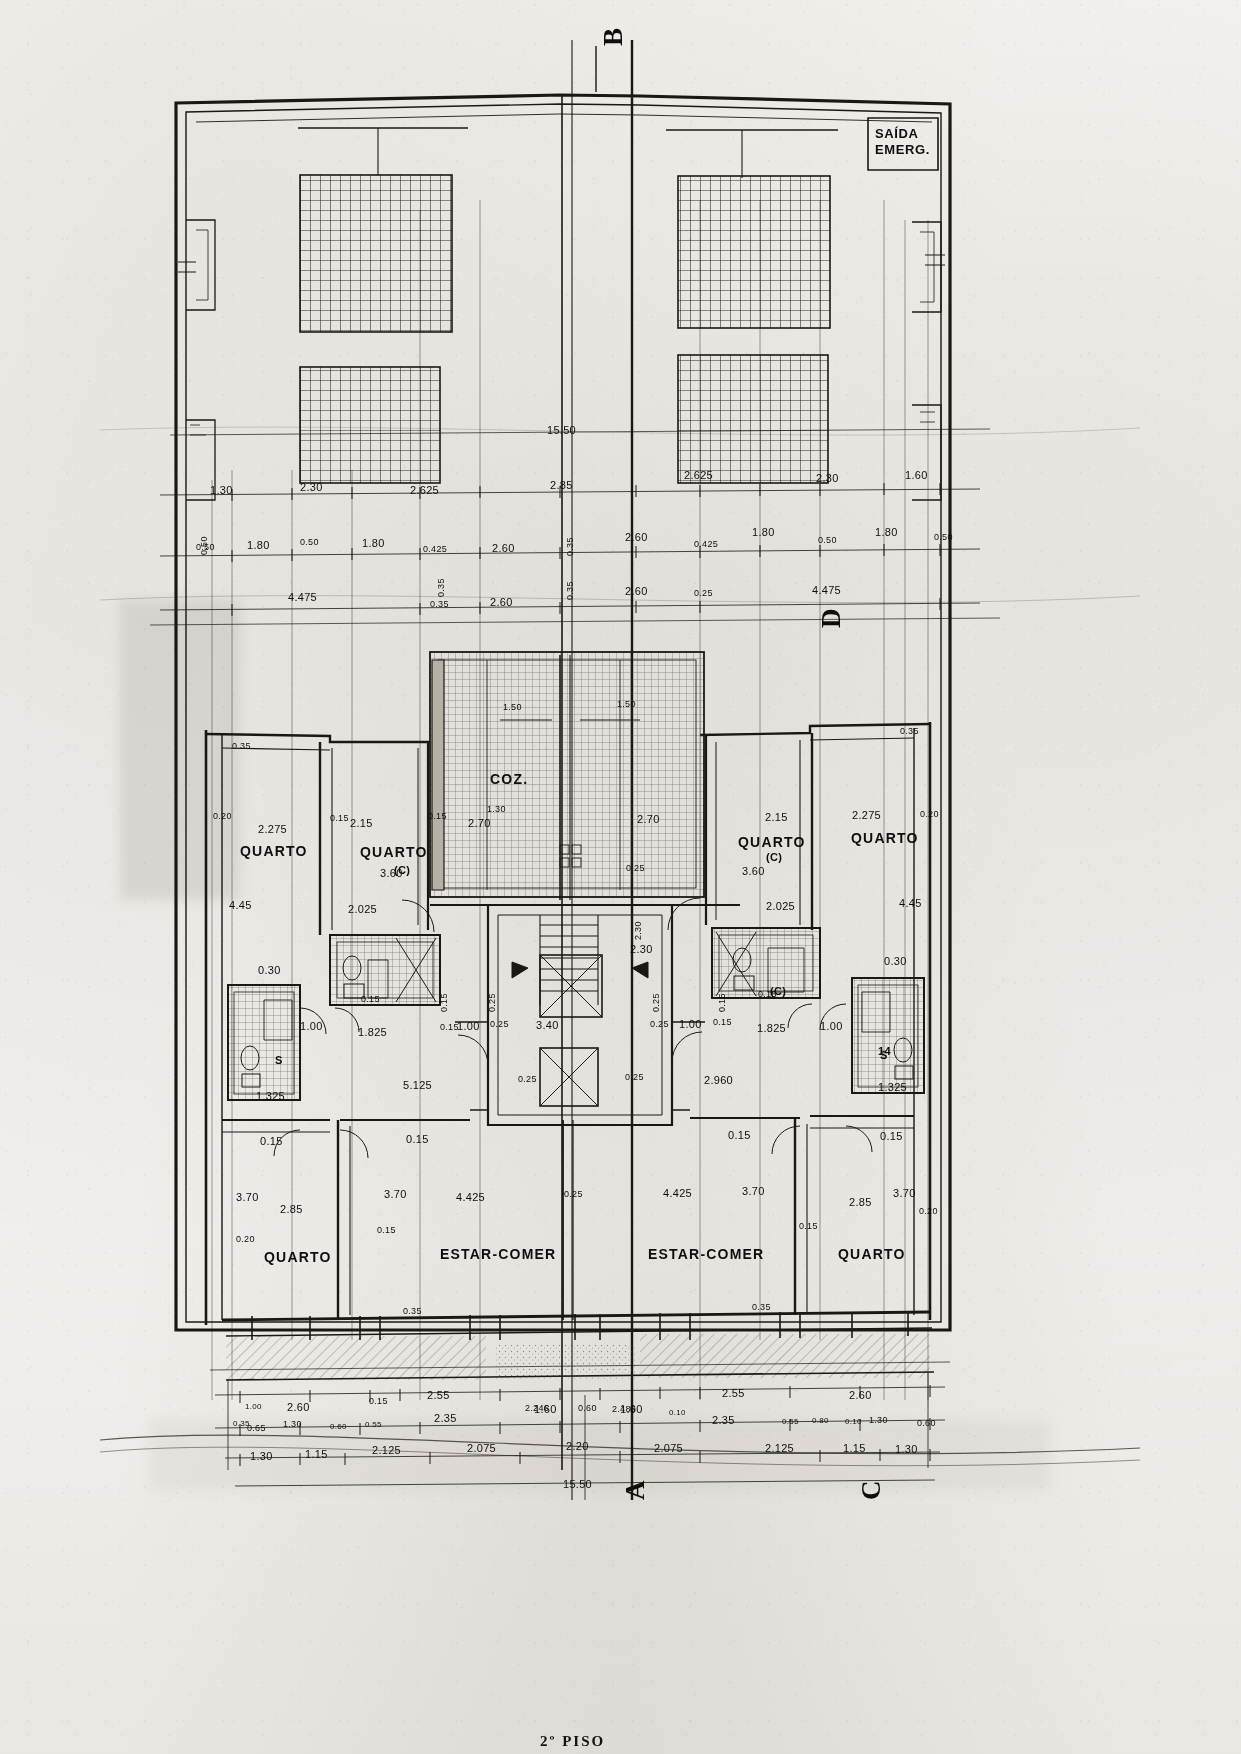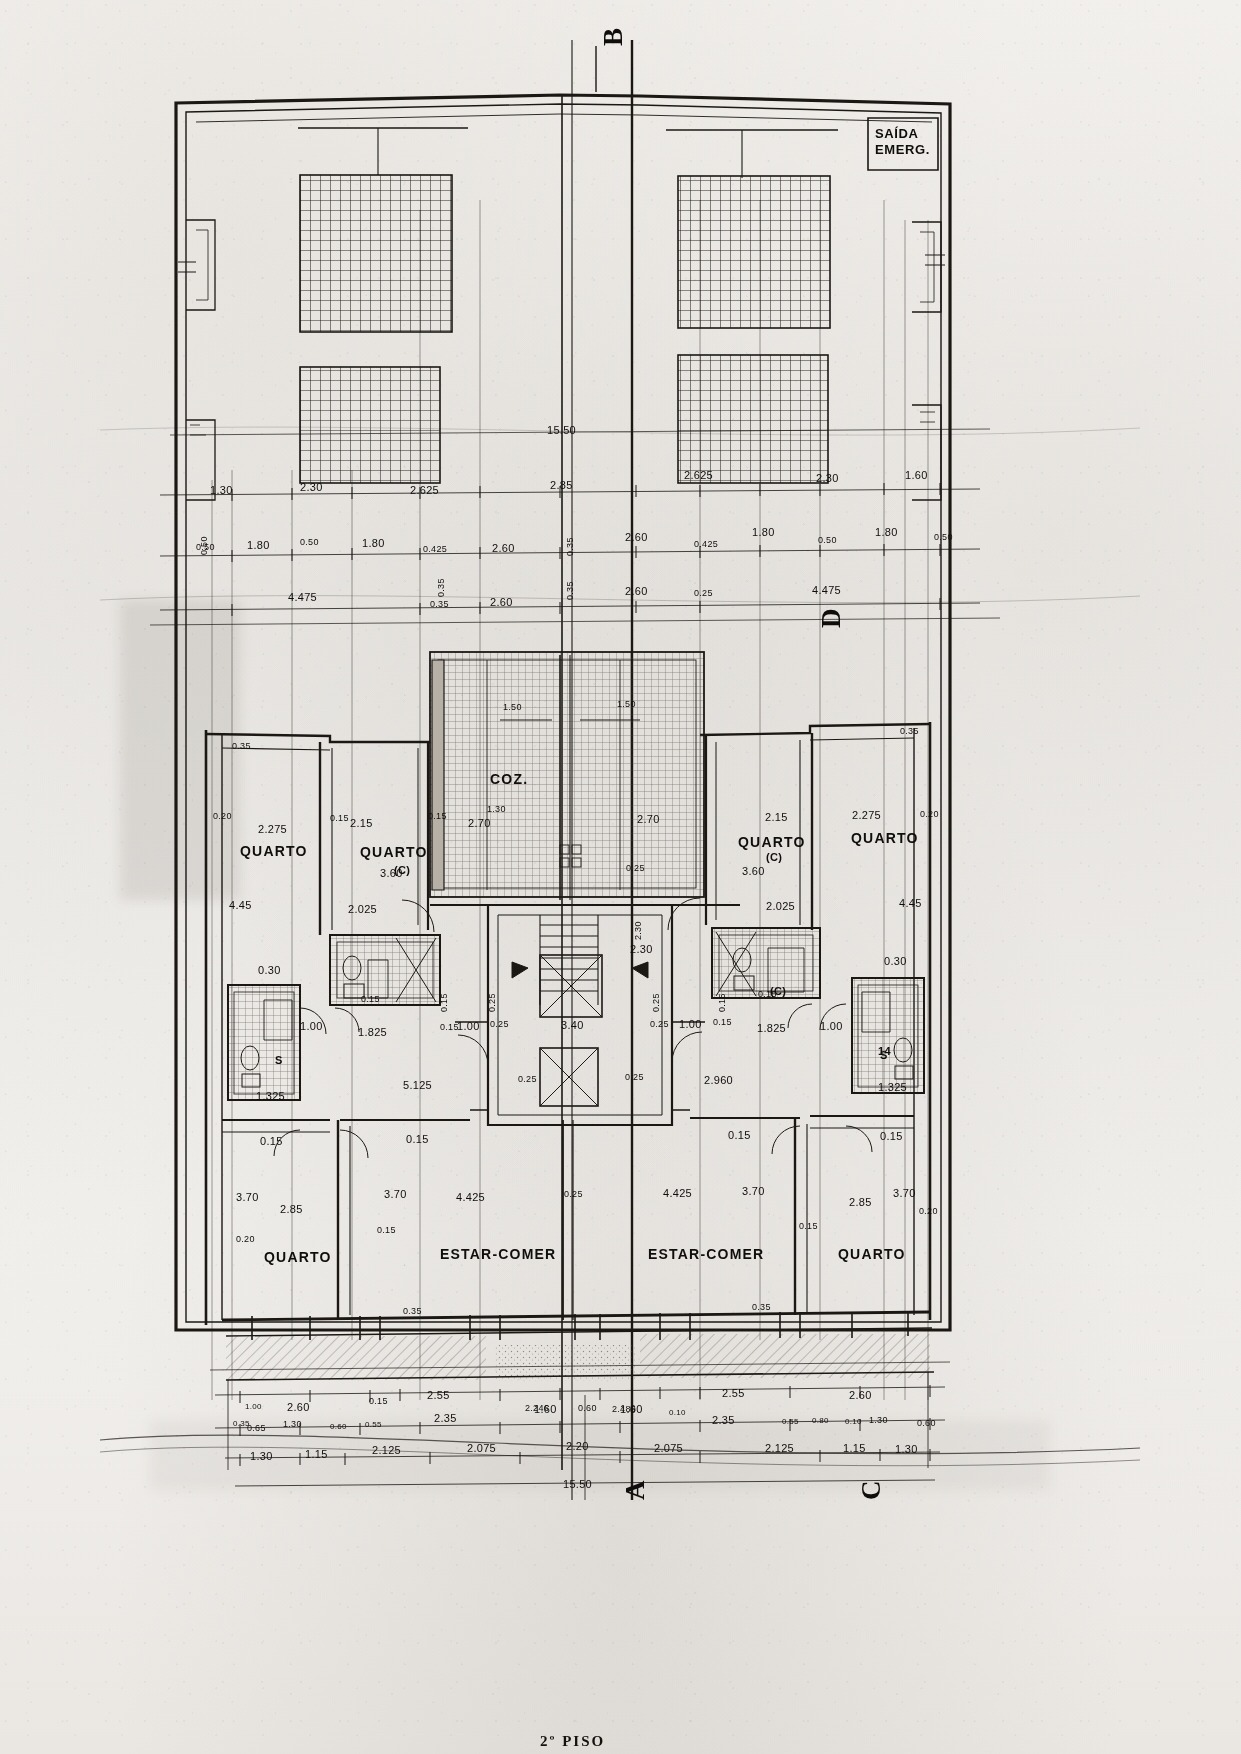--- a/index.html
+++ b/index.html
@@ -453,21 +453,21 @@
       <div class="lbl dim" style="left: 630px; top: 944px;">2.30</div>
       <div class="lbl dim" style="left: 258px; top: 965px;">0.30</div>
       <div class="lbl dim" style="left: 884px; top: 956px;">0.30</div>
       <div class="lbl dim sm" style="left: 361px; top: 995px;">0.15</div>
       <div class="lbl dim sm" style="left: 758px; top: 990px;">0.15</div>
       <div class="lbl dim" style="left: 300px; top: 1021px;">1.00</div>
       <div class="lbl dim" style="left: 358px; top: 1027px;">1.825</div>
       <div class="lbl dim sm" style="left: 440px; top: 1023px;">0.15</div>
       <div class="lbl dim" style="left: 457px; top: 1021px;">1.00</div>
       <div class="lbl dim sm" style="left: 490px; top: 1020px;">0.25</div>
-      <div class="lbl dim" style="left: 561px; top: 1020px;">3.40</div>
+      <div class="lbl dim" style="left: 536px; top: 1020px;">3.40</div>
       <div class="lbl dim sm" style="left: 650px; top: 1020px;">0.25</div>
       <div class="lbl dim" style="left: 679px; top: 1019px;">1.00</div>
       <div class="lbl dim sm" style="left: 713px; top: 1018px;">0.15</div>
       <div class="lbl dim" style="left: 757px; top: 1023px;">1.825</div>
       <div class="lbl dim" style="left: 820px; top: 1021px;">1.00</div>
       <div class="lbl dim" style="left: 256px; top: 1091px;">1.325</div>
       <div class="lbl dim" style="left: 878px; top: 1082px;">1.325</div>
       <div class="lbl dim" style="left: 403px; top: 1080px;">5.125</div>
       <div class="lbl dim" style="left: 704px; top: 1075px;">2.960</div>
       <div class="lbl dim sm" style="left: 518px; top: 1075px;">0.25</div>

